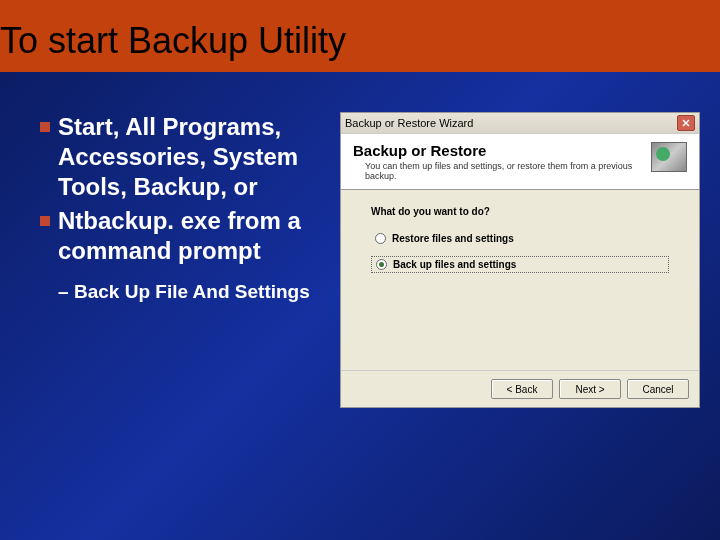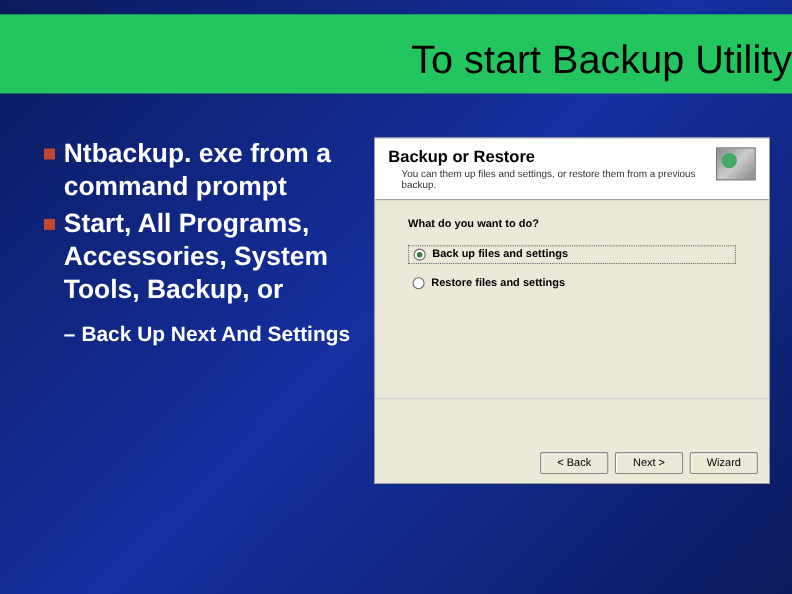--- a/index.html
+++ b/index.html
@@ -7,27 +7,26 @@
       width: 720px;
       height: 540px;
       background: linear-gradient(135deg, #0a1a5c 0%, #1530a0 50%, #0a1a5c 100%);
       font-family: Arial, sans-serif;
       overflow: hidden;
       position: relative;
     }
     .slide-title {
       color: #000;
       font-size: 36px;
-      text-align: right;
+      text-align: left;
       padding-top: 20px;
       font-weight: normal;
-      background: #22c55e;
+      background: #c2410c;
       height: 72px;
       margin-bottom: 0;
-      margin-top: 13px;
     }
     .content {
       display: flex;
       padding: 40px 20px 20px 40px;
     }
     .left-col {
       width: 300px;
       color: #fff;
     }
     .bullet-list {
@@ -184,57 +183,64 @@
       min-width: 62px;
       height: 20px;
       background: #ece9d8;
       border: 1px solid #888;
       border-radius: 2px;
       font-size: 10px;
       display: flex;
       align-items: center;
       justify-content: center;
       box-shadow: inset 1px 1px 0 #fff;
-      margin-top: 40px;
     }
   </style>
 </head>
 <body>
 
 <div class="slide-title">To start Backup Utility</div>
 
 <div class="content">
   <div class="left-col">
     <ul class="bullet-list">
+      <li class="bullet-item">Start, All Programs, Accessories, System Tools, Backup, or</li>
       <li class="bullet-item">Ntbackup. exe from a command prompt</li>
-      <li class="bullet-item">Start, All Programs, Accessories, System Tools, Backup, or</li>
     </ul>
-    <div class="sub-item">Back Up Next And Settings</div>
+    <div class="sub-item">Back Up File And Settings</div>
   </div>
 
   <div class="right-col">
     <div class="wizard">
+      <div class="wizard-titlebar">
+        <span>Backup or Restore Wizard</span>
+        <div class="wizard-close">
+          <svg width="8" height="8" viewBox="0 0 8 8">
+              <path d="M1 1 L7 7 M7 1 L1 7" stroke="#fff" stroke-width="1.5"></path>
+            </svg>
+        </div>
+      </div>
       <div class="wizard-header">
         <div class="wizard-header-text">
           <div class="wizard-header-title">Backup or Restore</div>
           <div class="wizard-header-sub">You can them up files and settings, or restore them from a previous backup.</div>
         </div>
         <div class="wizard-icon"></div>
       </div>
       <div class="wizard-body">
         <div class="wizard-question">What do you want to do?</div>
+        <div class="radio-row">
+          <div class="radio"></div>
+          <span class="radio-label">Restore files and settings</span>
+        </div>
         <div class="radio-row selected">
           <div class="radio checked"></div>
           <span class="radio-label">Back up files and settings</span>
         </div>
-        <div class="radio-row">
-          <div class="radio"></div>
-          <span class="radio-label">Restore files and settings</span>
-        </div>
       </div>
       <div class="wizard-footer">
         <div class="wizard-btn">&lt; Back</div>
         <div class="wizard-btn">Next &gt;</div>
-        <div class="wizard-btn">Wizard</div>
+        <div class="wizard-btn">Cancel</div>
       </div>
     </div>
   </div>
 </div>
 
 </body></html>

